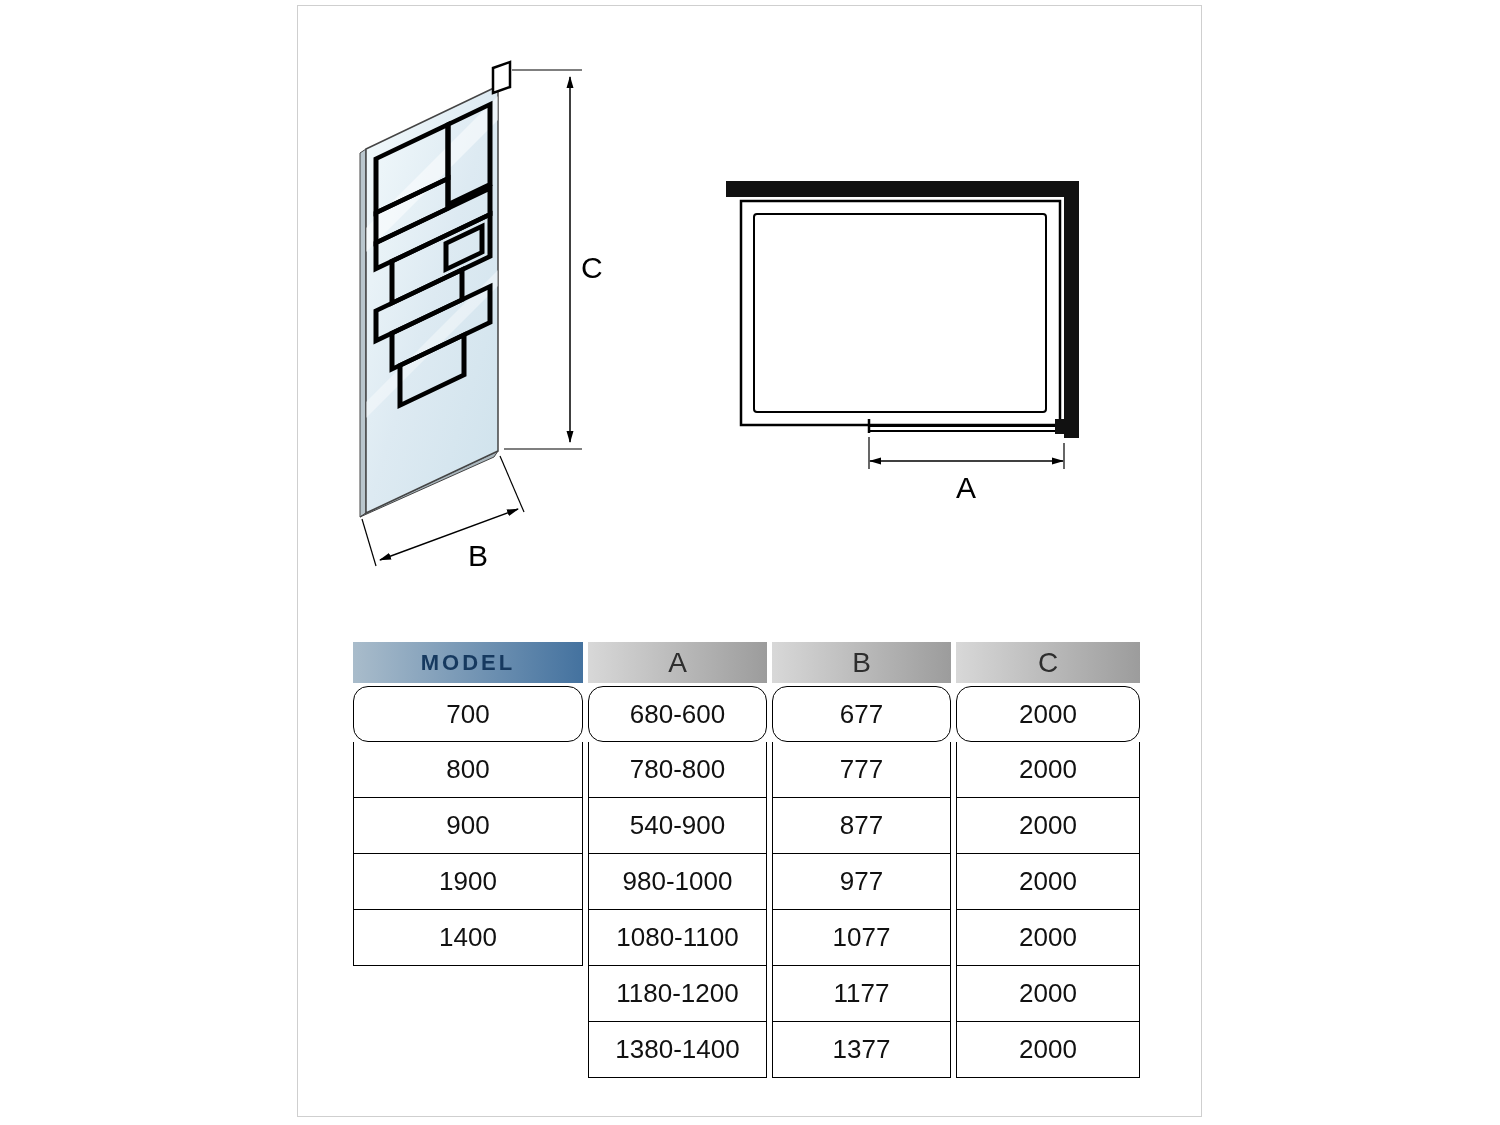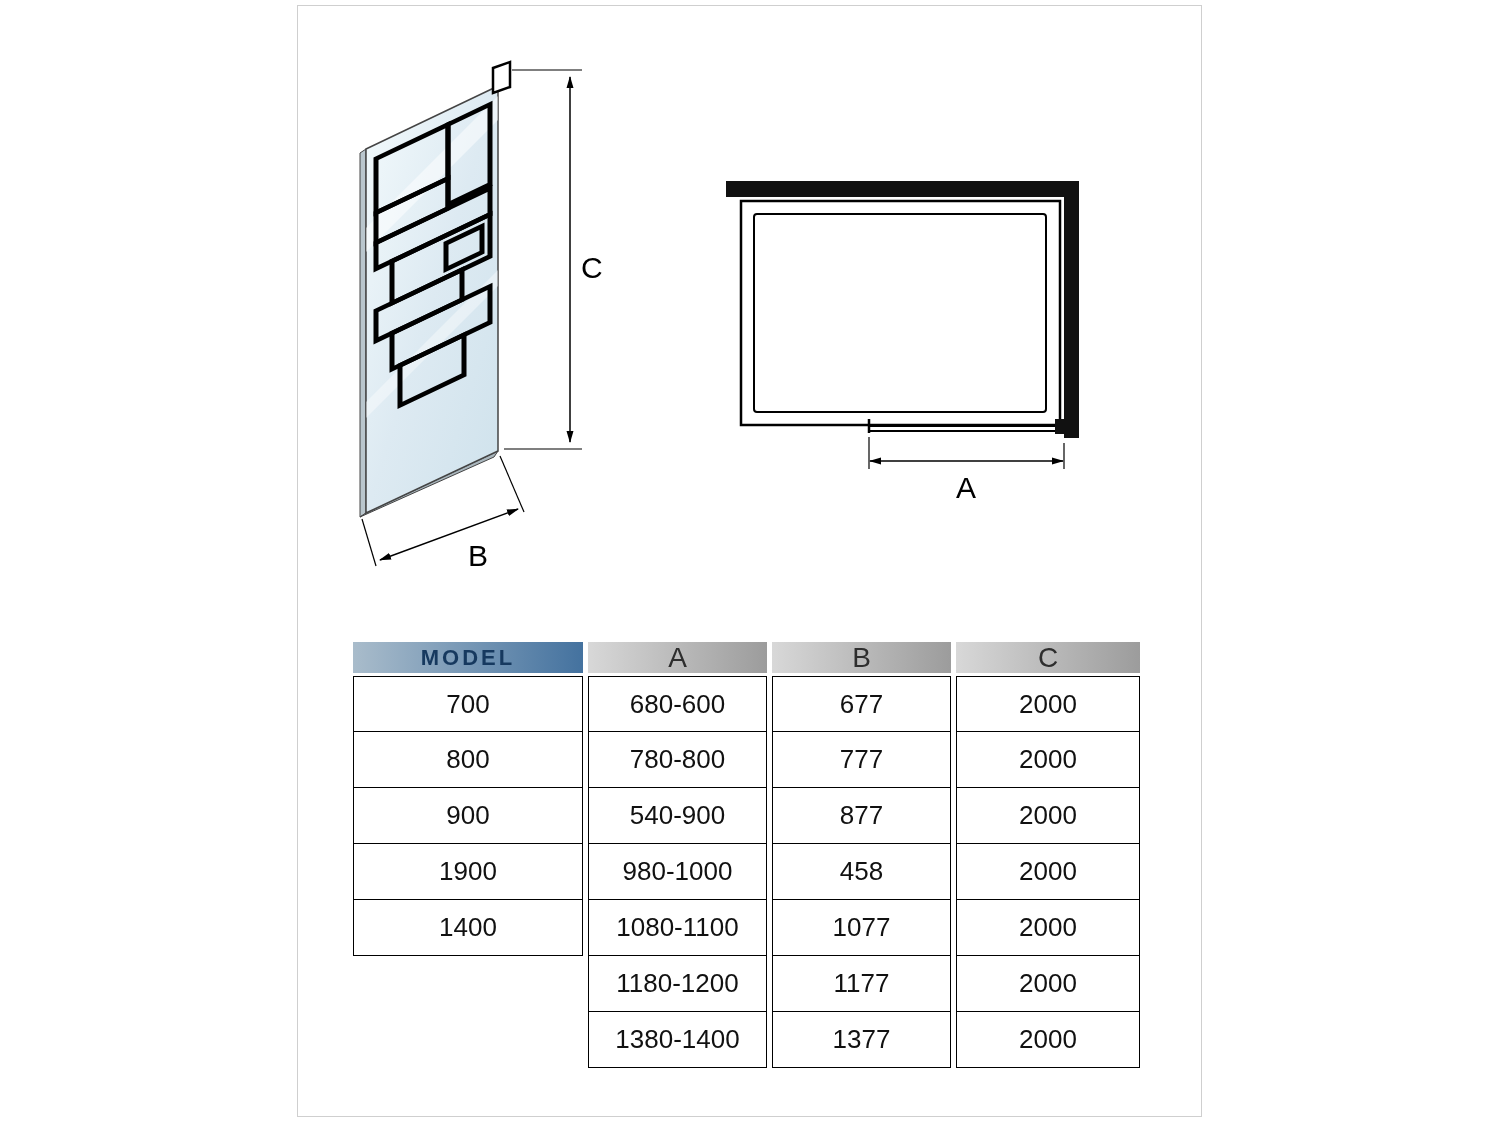--- a/index.html
+++ b/index.html
@@ -30,21 +30,21 @@
     left: 55px; top: 636px;
     display: flex;
     column-gap: 5px;
   }
   .tcol { display: flex; flex-direction: column; }
   .w-model { width: 230px; }
   .w-a { width: 179px; }
   .w-b { width: 179px; }
   .w-c { width: 184px; }
   .thead {
-    height: 31px;
+    height: 41px;
     margin-bottom: 3px;
     display: flex; align-items: center; justify-content: center;
     box-sizing: border-box;
   }
   .thead.model {
     background: linear-gradient(to right, #a9bccb 0%, #44729f 100%);
     color: #16395f;
     font-weight: bold;
     font-size: 22px;
     letter-spacing: 3px;
@@ -57,21 +57,21 @@
   .tcell {
     height: 56px;
     box-sizing: border-box;
     border: 1.5px solid #000;
     border-top: none;
     background: #fff;
     display: flex; align-items: center; justify-content: center;
     font-size: 26px;
     color: #111;
   }
-  .tcell.first { border-top: 1.5px solid #000; }
+  .tcell.first { border-top: 1.5px solid #000; border-radius: 15px; }
 </style>
 </head>
 <body>
 
 <div class="sheet">
 
   <svg class="diagram" width="905" height="630" viewBox="0 0 905 630">
     <defs>
       <linearGradient id="glassGrad" x1="0" y1="0" x2="1" y2="1">
         <stop offset="0" stop-color="#f3fafc"></stop>
@@ -169,21 +169,21 @@
       <div class="tcell w-a">1080-1100</div>
       <div class="tcell w-a">1180-1200</div>
       <div class="tcell w-a">1380-1400</div>
     </div>
 
     <div class="tcol">
       <div class="thead abc w-b">B</div>
       <div class="tcell first w-b">677</div>
       <div class="tcell w-b">777</div>
       <div class="tcell w-b">877</div>
-      <div class="tcell w-b">458</div>
+      <div class="tcell w-b">977</div>
       <div class="tcell w-b">1077</div>
       <div class="tcell w-b">1177</div>
       <div class="tcell w-b">1377</div>
     </div>
 
     <div class="tcol">
       <div class="thead abc w-c">C</div>
       <div class="tcell first w-c">2000</div>
       <div class="tcell w-c">2000</div>
       <div class="tcell w-c">2000</div>

